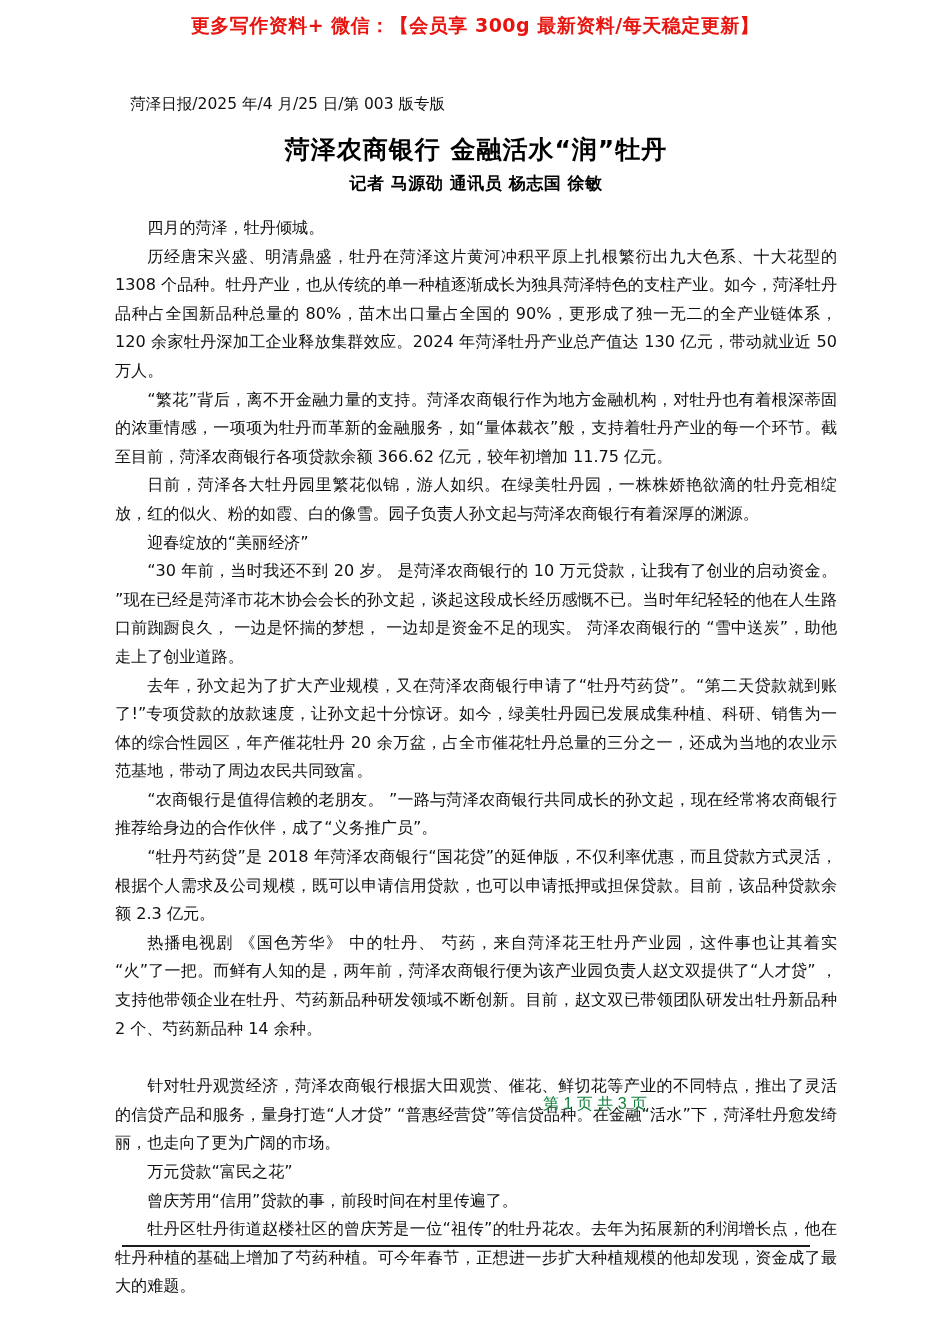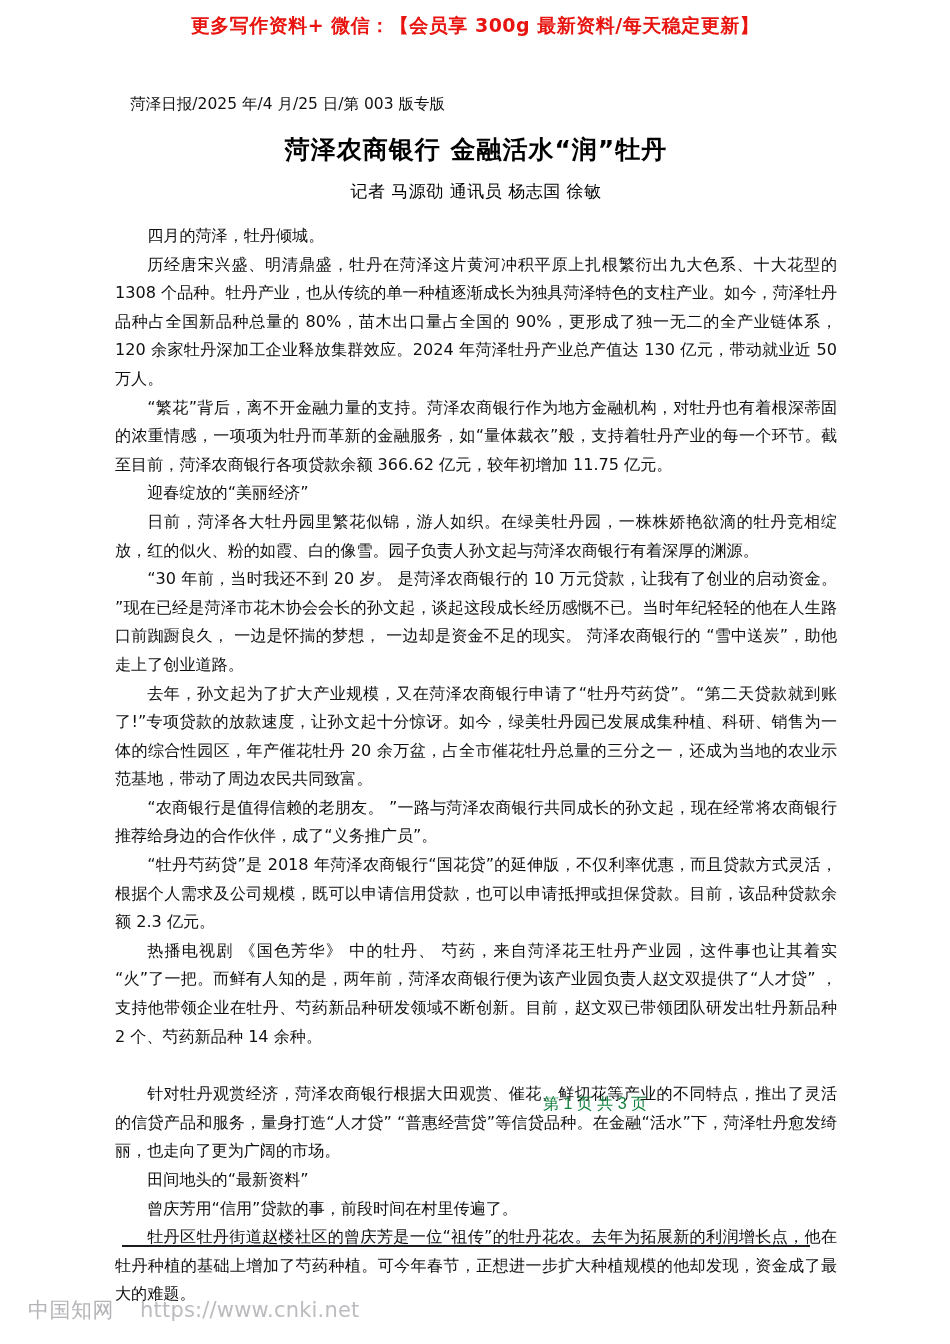--- a/index.html
+++ b/index.html
@@ -60,24 +60,24 @@
     margin-top: 16px;
     text-align: center;
     font-family: "DejaVu Sans", "Liberation Sans", sans-serif;
     font-weight: bold;
     font-size: 25px;
     line-height: 36px;
     letter-spacing: 1px;
     color: #000;
   }
   .byline {
-    margin-top: 10px;
+    margin-top: 2px;
     text-align: center;
     font-family: "DejaVu Sans", "Liberation Sans", sans-serif;
-    font-weight: normal;
+    font-weight: bold;
     font-size: 17px;
     line-height: 26px;
     letter-spacing: 0.5px;
     color: #000;
   }
 
   .article {
     margin-top: 18px;
     font-family: "DejaVu Sans", "Liberation Sans", sans-serif;
     font-size: 16.1px;
@@ -157,37 +157,33 @@
     <div class="source-line">菏泽日报/2025 年/4 月/25 日/第 003 版专版</div>
 
     <div class="headline">菏泽农商银行  金融活水“润”牡丹</div>
 
     <div class="byline">记者  马源劭  通讯员  杨志国  徐敏</div>
 
     <div class="article" id="article-body">
         <p>四月的菏泽，牡丹倾城。</p>
         <p>历经唐宋兴盛、明清鼎盛，牡丹在菏泽这片黄河冲积平原上扎根繁衍出九大色系、十大花型的 1308 个品种。牡丹产业，也从传统的单一种植逐渐成长为独具菏泽特色的支柱产业。如今，菏泽牡丹品种占全国新品种总量的 80%，苗木出口量占全国的 90%，更形成了独一无二的全产业链体系，120 余家牡丹深加工企业释放集群效应。2024 年菏泽牡丹产业总产值达 130 亿元，带动就业近 50 万人。</p>
         <p>“繁花”背后，离不开金融力量的支持。菏泽农商银行作为地方金融机构，对牡丹也有着根深蒂固的浓重情感，一项项为牡丹而革新的金融服务，如“量体裁衣”般，支持着牡丹产业的每一个环节。截至目前，菏泽农商银行各项贷款余额 366.62 亿元，较年初增加 11.75 亿元。</p>
+        <p>日前，菏泽各大牡丹园里繁花似锦，游人如织。在绿美牡丹园，一株株娇艳欲滴的牡丹竞相绽放，红的似火、粉的如霞、白的像雪。园子负责人孙文起与菏泽农商银行有着深厚的渊源。</p>
         <p>迎春绽放的“美丽经济”</p>
-        <p>日前，菏泽各大牡丹园里繁花似锦，游人如织。在绿美牡丹园，一株株娇艳欲滴的牡丹竞相绽放，红的似火、粉的如霞、白的像雪。园子负责人孙文起与菏泽农商银行有着深厚的渊源。</p>
         <p>“30 年前，当时我还不到 20 岁。 是菏泽农商银行的 10 万元贷款，让我有了创业的启动资金。 ”现在已经是菏泽市花木协会会长的孙文起，谈起这段成长经历感慨不已。当时年纪轻轻的他在人生路口前踟蹰良久， 一边是怀揣的梦想， 一边却是资金不足的现实。 菏泽农商银行的 “雪中送炭”，助他走上了创业道路。</p>
         <p>去年，孙文起为了扩大产业规模，又在菏泽农商银行申请了“牡丹芍药贷”。“第二天贷款就到账了!”专项贷款的放款速度，让孙文起十分惊讶。如今，绿美牡丹园已发展成集种植、科研、销售为一体的综合性园区，年产催花牡丹 20 余万盆，占全市催花牡丹总量的三分之一，还成为当地的农业示范基地，带动了周边农民共同致富。</p>
         <p>“农商银行是值得信赖的老朋友。 ”一路与菏泽农商银行共同成长的孙文起，现在经常将农商银行推荐给身边的合作伙伴，成了“义务推广员”。</p>
         <p>“牡丹芍药贷”是 2018 年菏泽农商银行“国花贷”的延伸版，不仅利率优惠，而且贷款方式灵活，根据个人需求及公司规模，既可以申请信用贷款，也可以申请抵押或担保贷款。目前，该品种贷款余额 2.3 亿元。</p>
         <p>热播电视剧 《国色芳华》 中的牡丹、 芍药，来自菏泽花王牡丹产业园，这件事也让其着实 “火”了一把。而鲜有人知的是，两年前，菏泽农商银行便为该产业园负责人赵文双提供了“人才贷” ，支持他带领企业在牡丹、芍药新品种研发领域不断创新。目前，赵文双已带领团队研发出牡丹新品种 2 个、芍药新品种 14 余种。</p>
         <p class="spaced-before">针对牡丹观赏经济，菏泽农商银行根据大田观赏、催花、鲜切花等产业的不同特点，推出了灵活的信贷产品和服务，量身打造“人才贷” “普惠经营贷”等信贷品种。在金融“活水”下，菏泽牡丹愈发绮丽，也走向了更为广阔的市场。</p>
-        <p>田间地头的“最新资料”</p>
+        <p>万元贷款“富民之花”</p>
         <p>曾庆芳用“信用”贷款的事，前段时间在村里传遍了。</p>
         <p>牡丹区牡丹街道赵楼社区的曾庆芳是一位“祖传”的牡丹花农。去年为拓展新的利润增长点，他在牡丹种植的基础上增加了芍药种植。可今年春节，正想进一步扩大种植规模的他却发现，资金成了最大的难题。</p>
       </div>
 
   </div>
 
   <div class="page-footer">第 1 页 共 3 页</div>
 
   <div class="bottom-rule"></div>
 
-  <div class="watermark">
-    <span class="wm-name">中国知网</span>
-    <span class="wm-url">https://www.cnki.net</span>
-  </div>
 
 </div>
 
 </body></html>

